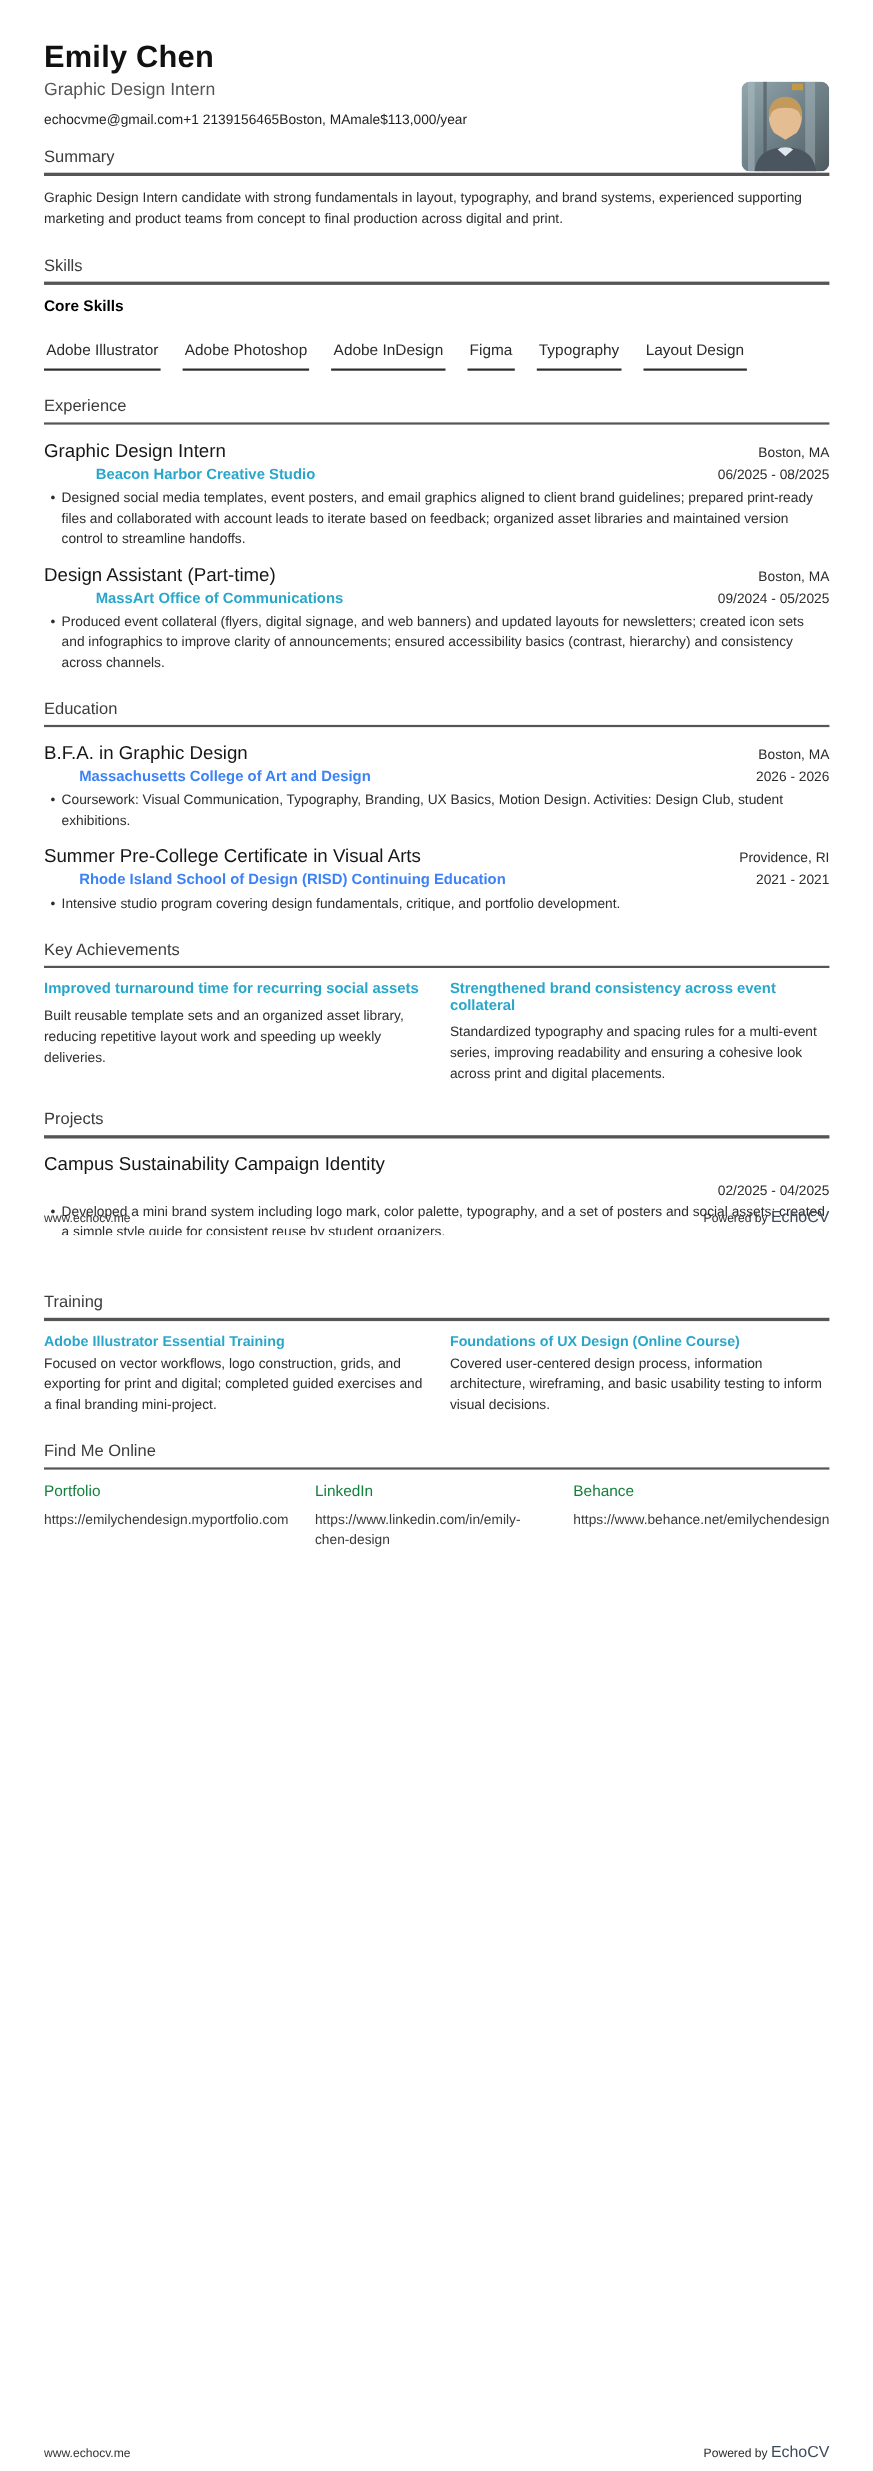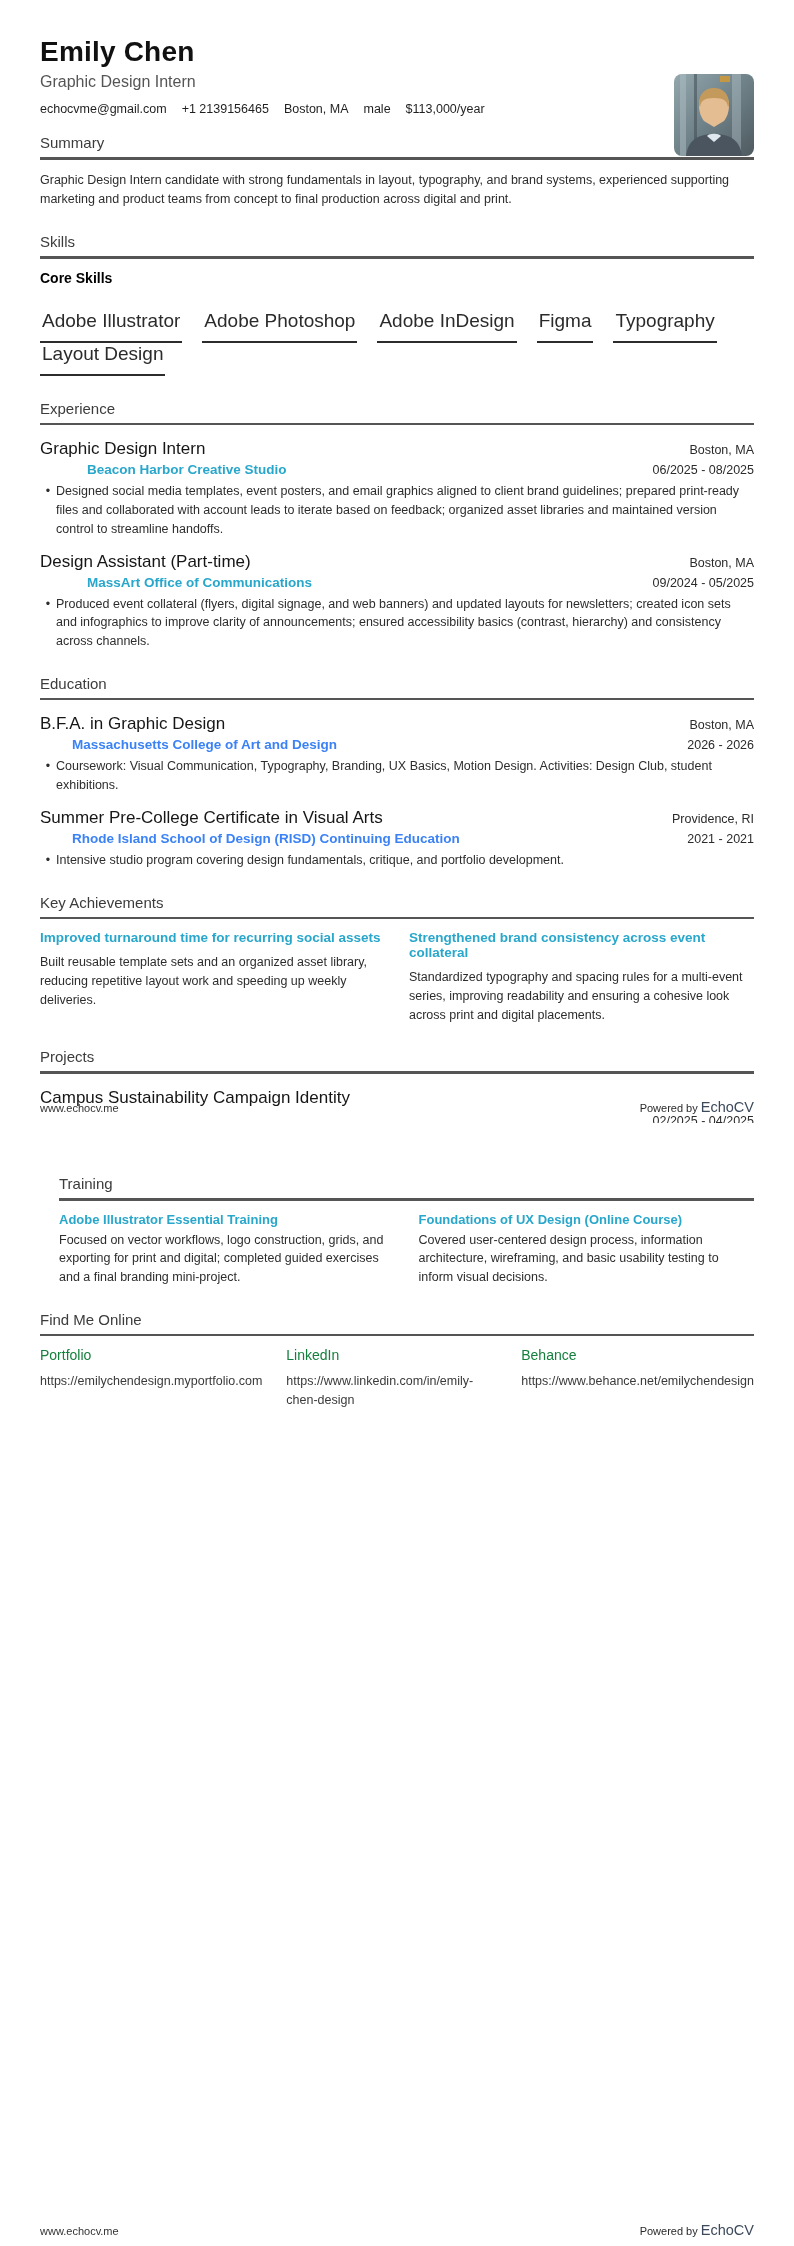--- a/index.html
+++ b/index.html
@@ -9,35 +9,35 @@
     font-family:"Liberation Sans", sans-serif; color:#222;
   }
   .page { position:absolute; left:0; width:794px; height:1123px; background:#fff; overflow:hidden; }
   .page1 { top:0; }
   .page2 { top:1123px; }
   .inner { position:absolute; left:40px; right:40px; top:0; }
 
   
   .name { margin-top:36px; font-size:28px; font-weight:700; color:#111; letter-spacing:0.2px; }
   .job-title { margin-top:5px; font-size:16px; color:#555; }
-  .contact-row { margin-top:11px; font-size:12.5px; color:#1f1f1f; display:flex; gap:15px; flex-wrap:wrap; }
+  .contact-row { margin-top:11px; font-size:12.5px; color:#1f1f1f; display:flex; flex-wrap:wrap; }
   .avatar-box { position:absolute; top:38px; right:0; width:80px; height:82px; border-radius:8px; overflow:hidden; }
   .avatar-box svg { display:block; width:100%; height:100%; }
 
   
   .section { margin-top:24px; }
   .section-heading { font-size:15px; font-weight:400; color:#3c3c3c; margin-bottom:6px; }
   .section-rule { height:2.5px; background:#555; border:none; margin-bottom:11px; }
 
   .body-text { font-size:12.5px; line-height:1.55; color:#2d2d2d; }
 
   
   .skills-group-title { font-size:14px; font-weight:700; color:#000000; margin-bottom:24px; }
   .skills-row { display:flex; flex-wrap:wrap; gap:0 20px; }
-  .skill-item { font-size:19px; color:#2b2b2b; padding:0 2px 9px 2px; border-bottom:2px solid #2c2c2c; }
+  .skill-item { font-size:14px; color:#2b2b2b; padding:0 2px 9px 2px; border-bottom:2px solid #2c2c2c; }
 
   
   .entry { margin-bottom:10px; }
   .entry-row { display:flex; justify-content:space-between; align-items:baseline; }
   .entry-title { font-size:17px; font-weight:400; color:#161616; margin-top:3px; }
   .entry-meta { font-size:12.5px; color:#2b2b2b; white-space:nowrap; }
   .entry-sub { font-size:13.5px; font-weight:600; margin-top:3px; margin-bottom:2px; }
   .company-link { color:var(--accent); text-decoration:none;padding-left:47px; }
   .school-name { color:#3b82f6;padding-left:32px; }
   .date-line { display:flex; justify-content:flex-end; margin-top:6px; margin-bottom:2px; }
@@ -239,21 +239,21 @@
     <span class="footer-powered">
       <span>Powered by</span>
       <a href="#" class="footer-brand">EchoCV</a>
     </span>
   </div>
 </div>
 
 <div class="page page2">
   <div class="inner">
 
-    <div class="section" style="margin-top:52px;margin-left:19px;">
+    <div class="section" style="margin-top:52px;">
       <div class="section-heading">Training</div>
       <hr class="section-rule">
       <div class="grid-2">
         <div>
           <div class="card-title" style="font-size:13px; font-weight:700; margin-bottom:4px;">Adobe Illustrator Essential Training</div>
           <div class="card-text">Focused on vector workflows, logo construction, grids, and exporting for print and digital; completed guided exercises and a final branding mini-project.</div>
         </div>
         <div>
           <div class="card-title" style="font-size:13px; font-weight:700; margin-bottom:4px;">Foundations of UX Design (Online Course)</div>
           <div class="card-text">Covered user-centered design process, information architecture, wireframing, and basic usability testing to inform visual decisions.</div>

